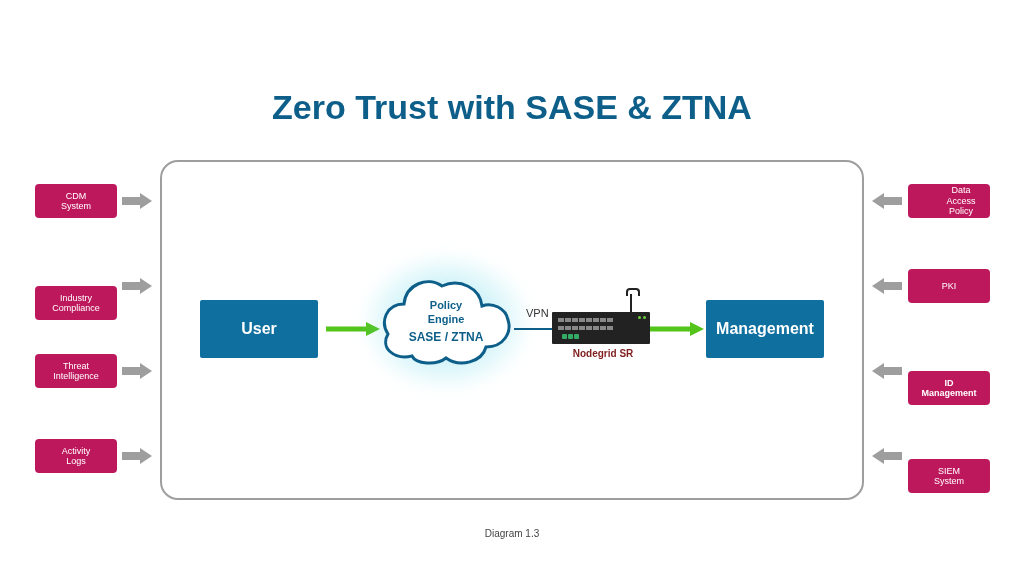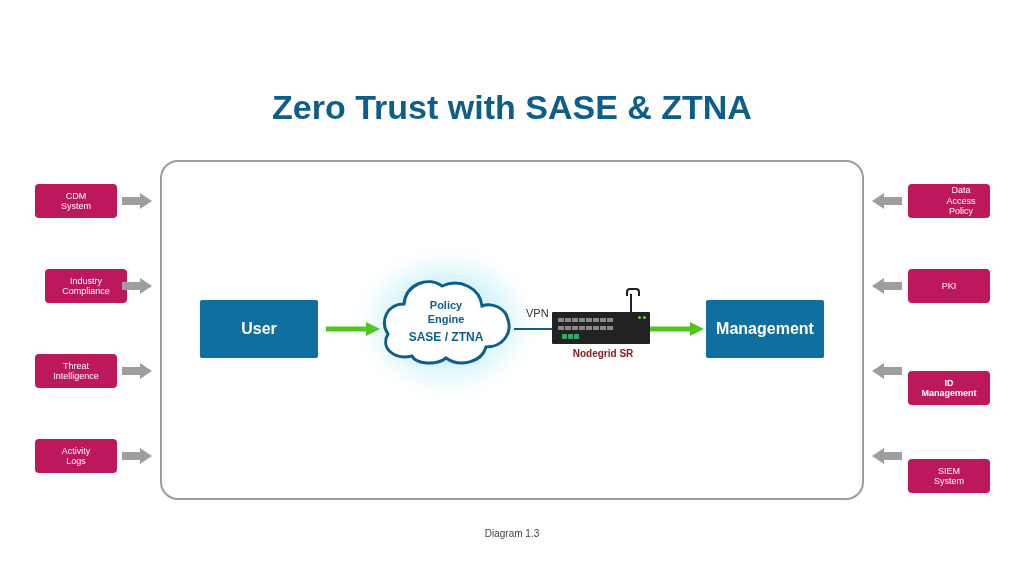--- a/index.html
+++ b/index.html
@@ -196,21 +196,21 @@
 <div class="main-box"></div>
 
 <div id="left-col">
     <div class="side-box" style="left: 35px; top: 184px;">CDM<br>System</div>
     <div class="arrow-gray" style="left: 122px; top: 193px;">
       <svg width="30" height="16" viewBox="0 0 30 16">
         <rect x="0" y="4" width="18" height="8" fill="#9e9e9e"></rect>
         <polygon points="18,0 30,8 18,16" fill="#9e9e9e"></polygon>
       </svg>
     </div>
-    <div class="side-box" style="left: 35px; top: 269px; margin-left: 10px;">Industry<br>Compliance</div>
+    <div class="side-box" style="left: 35px; top: 286px;">Industry<br>Compliance</div>
     <div class="arrow-gray" style="left: 122px; top: 278px;">
       <svg width="30" height="16" viewBox="0 0 30 16">
         <rect x="0" y="4" width="18" height="8" fill="#9e9e9e"></rect>
         <polygon points="18,0 30,8 18,16" fill="#9e9e9e"></polygon>
       </svg>
     </div>
     <div class="side-box" style="left: 35px; top: 354px;">Threat<br>Intelligence</div>
     <div class="arrow-gray" style="left: 122px; top: 363px;">
       <svg width="30" height="16" viewBox="0 0 30 16">
         <rect x="0" y="4" width="18" height="8" fill="#9e9e9e"></rect>

